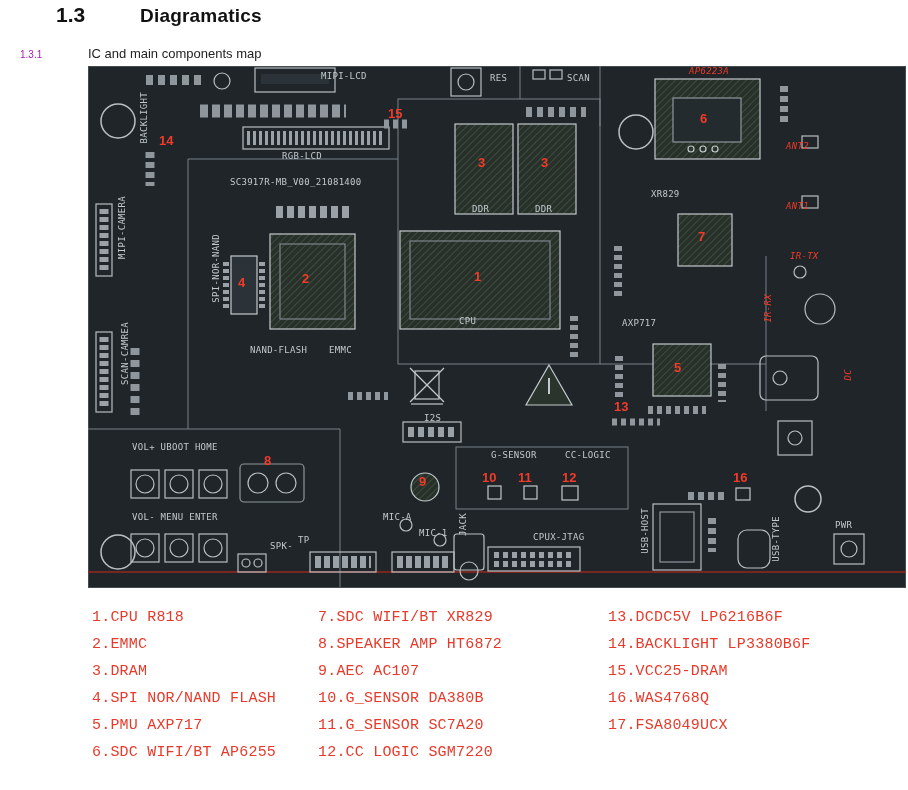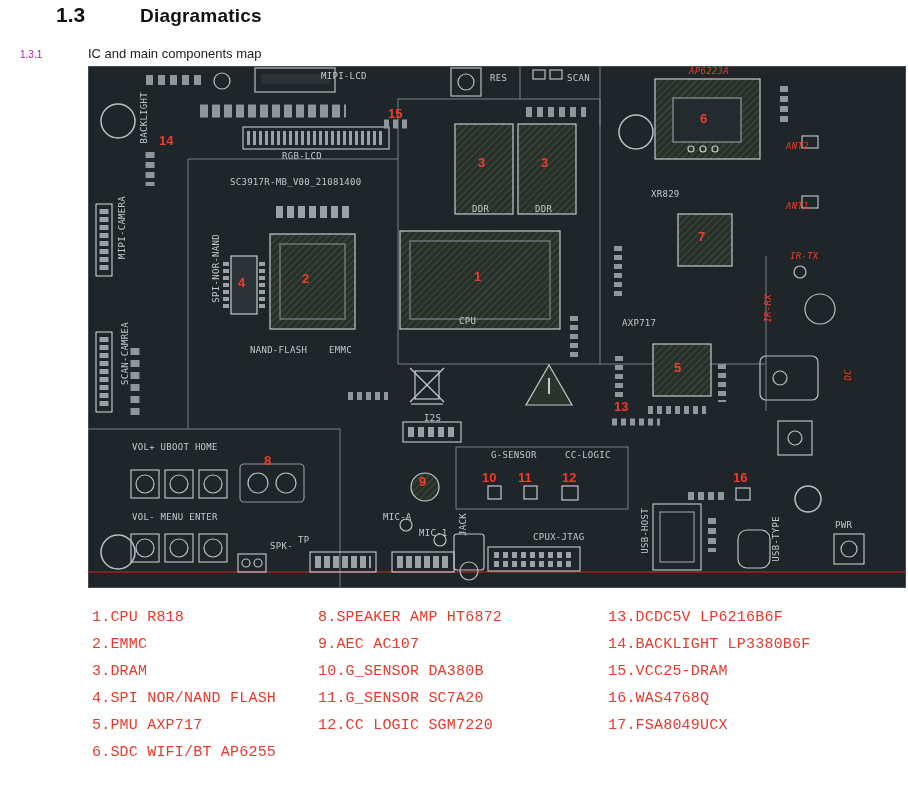--- a/index.html
+++ b/index.html
@@ -263,20 +263,21 @@
 <div class="legend">
   <div class="legend-col c1">
       <div class="legend-item">1.CPU R818</div>
       <div class="legend-item">2.EMMC</div>
       <div class="legend-item">3.DRAM</div>
       <div class="legend-item">4.SPI NOR/NAND FLASH</div>
       <div class="legend-item">5.PMU AXP717</div>
       <div class="legend-item">6.SDC WIFI/BT AP6255</div>
     </div>
   <div class="legend-col c2">
+      <div class="legend-item">7.SDC WIFI/BT XR829</div>
       <div class="legend-item">8.SPEAKER AMP HT6872</div>
       <div class="legend-item">9.AEC AC107</div>
       <div class="legend-item">10.G_SENSOR DA380B</div>
       <div class="legend-item">11.G_SENSOR SC7A20</div>
       <div class="legend-item">12.CC LOGIC SGM7220</div>
     </div>
   <div class="legend-col c3">
       <div class="legend-item">13.DCDC5V LP6216B6F</div>
       <div class="legend-item">14.BACKLIGHT LP3380B6F</div>
       <div class="legend-item">15.VCC25-DRAM</div>

